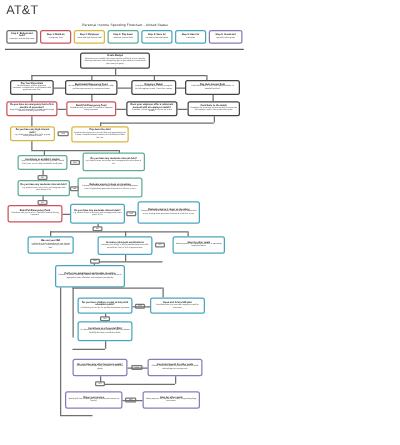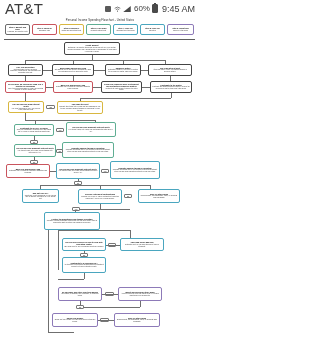--- a/index.html
+++ b/index.html
@@ -1,20 +1,20 @@
 <!DOCTYPE html>
 <html><head>
 <meta charset="utf-8">
 <style>
   html,body{margin:0;padding:0;background:#ffffff;}
   body{width:200px;height:356px;overflow:hidden;font-family:"Liberation Sans",sans-serif;-webkit-font-smoothing:none;}
 
   
   .statusbar{height:17px;display:flex;align-items:center;justify-content:space-between;padding:0 5px;box-sizing:border-box;background:#fff;}
-  .carrier{font-size:15px;color:#3c3c3c;letter-spacing:.2px;}
+  .carrier{font-size:10px;color:#3c3c3c;letter-spacing:.2px;}
   .sysicons{display:flex;align-items:center;gap:2.5px;}
   .batt-txt{font-size:8px;color:#3c3c3c;}
   .clock{font-size:9px;color:#3c3c3c;margin-left:1px;}
   .sq{width:6px;height:6px;background:#5a5a5a;border-radius:1px;display:inline-block;}
   .wifi{display:inline-block;width:7px;height:6px;}
   .sig{display:inline-block;width:8px;height:6px;}
   .battico{display:inline-block;width:4px;height:7px;border:1px solid #4a4a4a;border-radius:1px;position:relative;background:#4a4a4a;}
   .battico:after{content:"";position:absolute;top:-2px;left:1px;width:2px;height:1px;background:#4a4a4a;}
 
   
@@ -45,34 +45,20 @@
 
   
   .chip{position:absolute;box-sizing:border-box;border:0.5px solid #777;border-radius:1px;background:#fff;
         font-size:1.5px;color:#333;display:flex;align-items:center;justify-content:center;padding:0 0.5px;}
 </style>
 </head>
 <body>
 
 <div class="statusbar">
   <div class="carrier">AT&amp;T</div>
-  <div class="sysicons">
-    <span class="sq"></span>
-    <svg class="wifi" viewBox="0 0 10 8">
-      <path d="M1 3 A6 6 0 0 1 9 3" stroke="#4a4a4a" stroke-width="1" fill="none"></path>
-      <path d="M2.6 5 A3.4 3.4 0 0 1 7.4 5" stroke="#4a4a4a" stroke-width="1" fill="none"></path>
-      <circle cx="5" cy="7" r="0.8" fill="#4a4a4a"></circle>
-    </svg>
-    <svg class="sig" viewBox="0 0 10 8">
-      <polygon points="0,8 10,0 10,8" fill="#4a4a4a"></polygon>
-    </svg>
-    <span class="batt-txt">60%</span>
-    <span class="battico"></span>
-    <span class="clock">9:45 AM</span>
-  </div>
 </div>
 
 <div class="canvas">
 
   <div class="title">Personal Income Spending Flowchart - United States</div>
 
   <div class="node c-grey" style="left:5px;  top:7px;  width:25px;height:11px;">
     <div class="h">Step 0: Budget and build</div>
     <div class="b">expenses, and monthly costs</div>
   </div>

